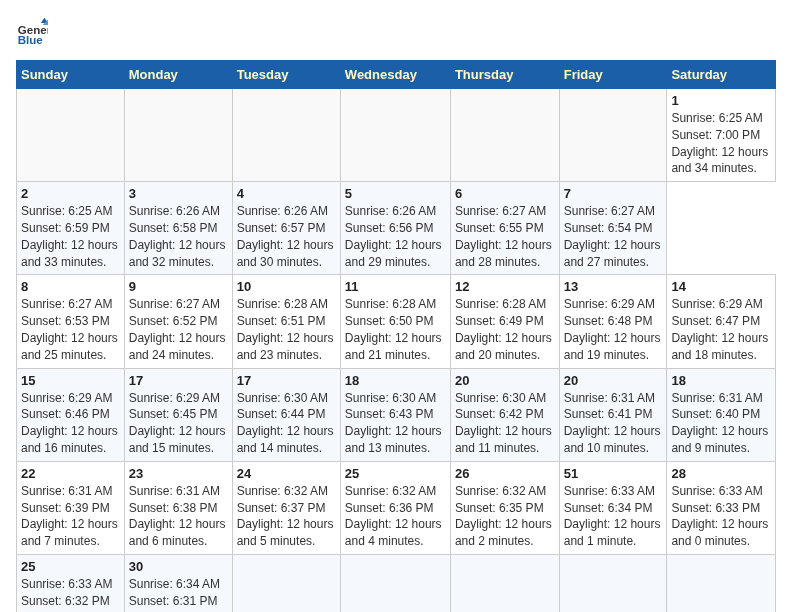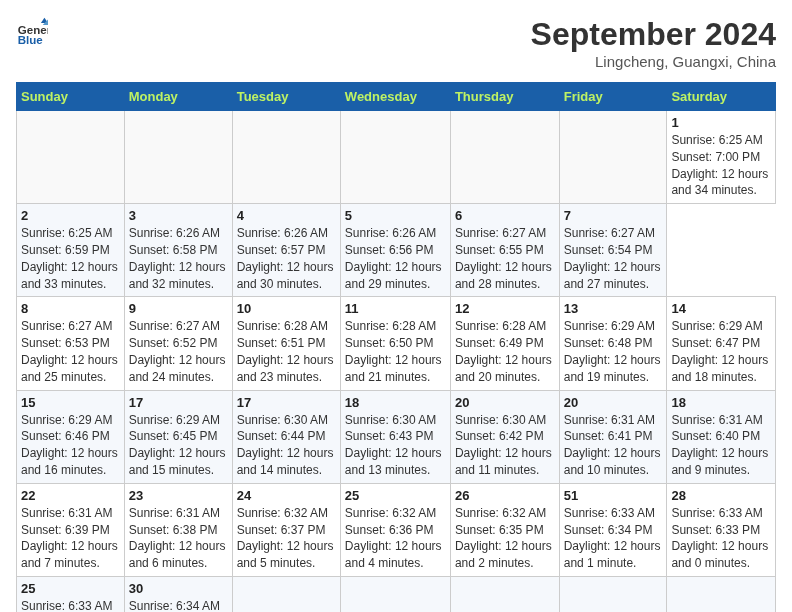--- a/index.html
+++ b/index.html
@@ -35,21 +35,21 @@
       font-size: 15px;
       color: #555;
     }
     table {
       width: 100%;
       border-collapse: collapse;
       font-size: 11px;
     }
     thead tr th {
       background: #1a5fa8;
-      color: #bef264;
+      color: #fef9c3;
       padding: 6px 4px;
       font-size: 13px;
       font-weight: bold;
       text-align: left;
       border: 1px solid #1a5fa8;
     }
     tbody tr td {
       border: 1px solid #ccc;
       vertical-align: top;
       padding: 4px;
@@ -79,24 +79,20 @@
 
 <div class="header">
   <div class="logo">
     <svg class="logo-icon" viewBox="0 0 36 36">
       <text x="2" y="20" font-size="13" font-weight="bold" fill="#333">General</text>
       <text x="2" y="32" font-size="13" font-weight="bold" fill="#1a5fa8">Blue</text>
       <polygon points="28,8 36,8 32,2" fill="#1a5fa8"></polygon>
       <polygon points="30,10 36,10 36,4" fill="#5599cc"></polygon>
     </svg>
   </div>
-  <div class="title-block">
-    <div class="month-title">September 2024</div>
-    <div class="location">Lingcheng, Guangxi, China</div>
-  </div>
 </div>
 
 <table>
   <thead>
     <tr id="thead-row">
     <th>Sunday</th>
         <th>Monday</th>
         <th>Tuesday</th>
         <th>Wednesday</th>
         <th>Thursday</th>

